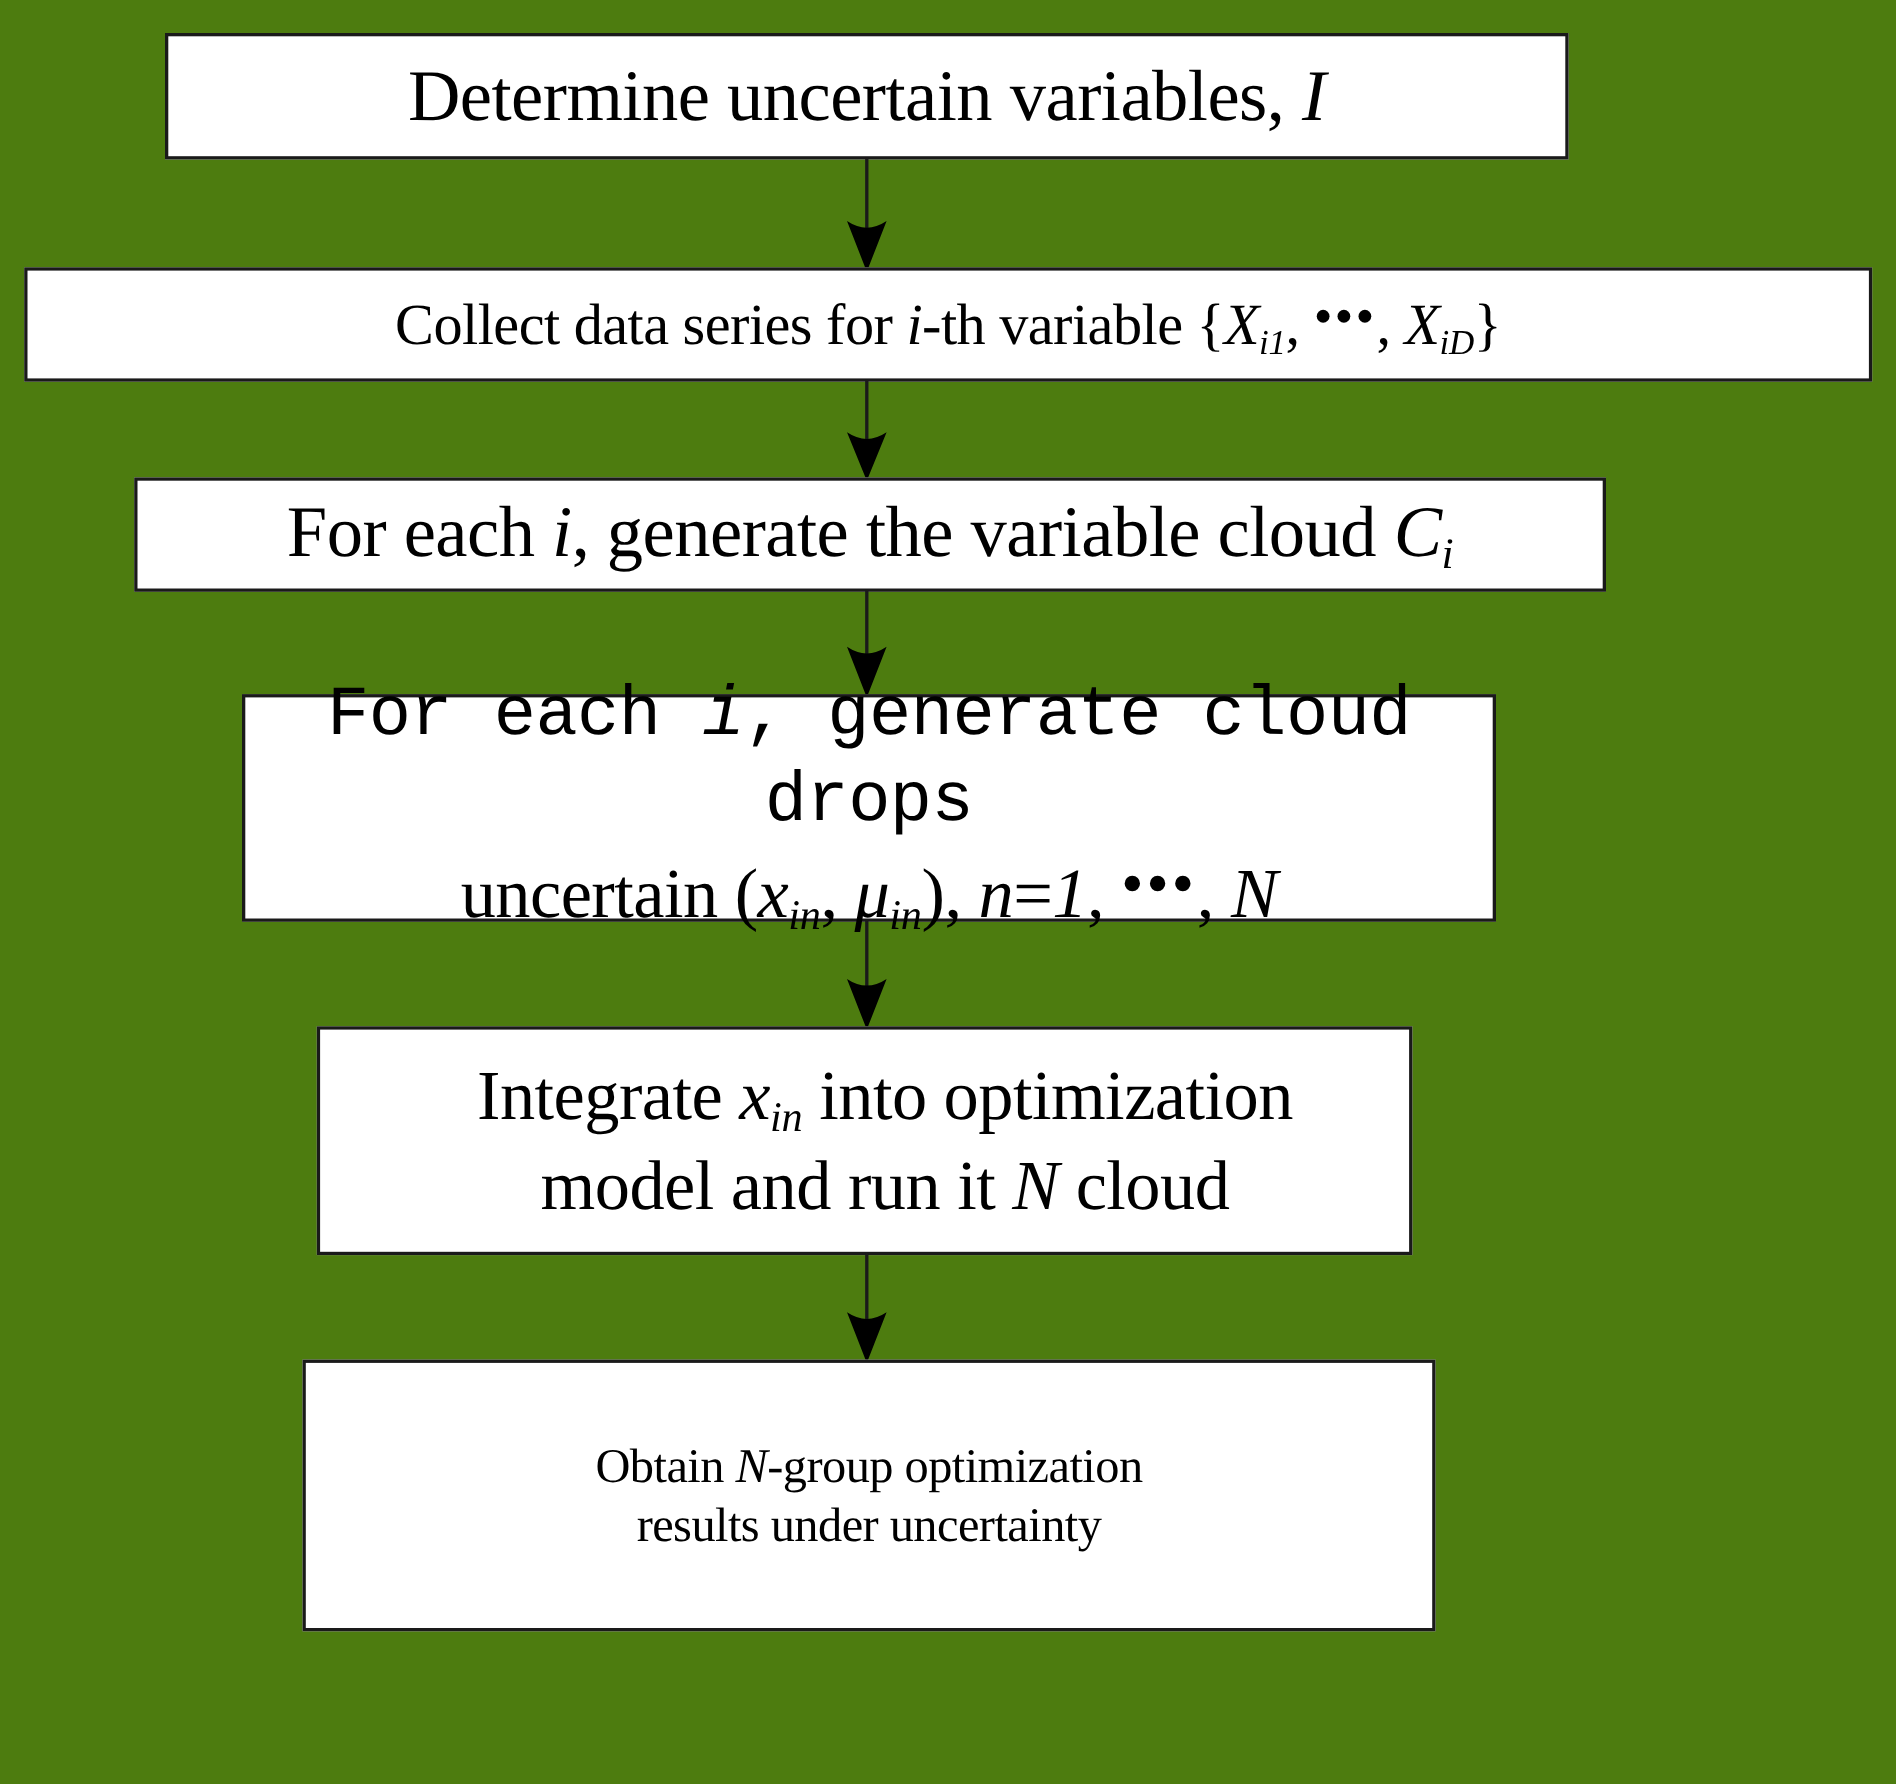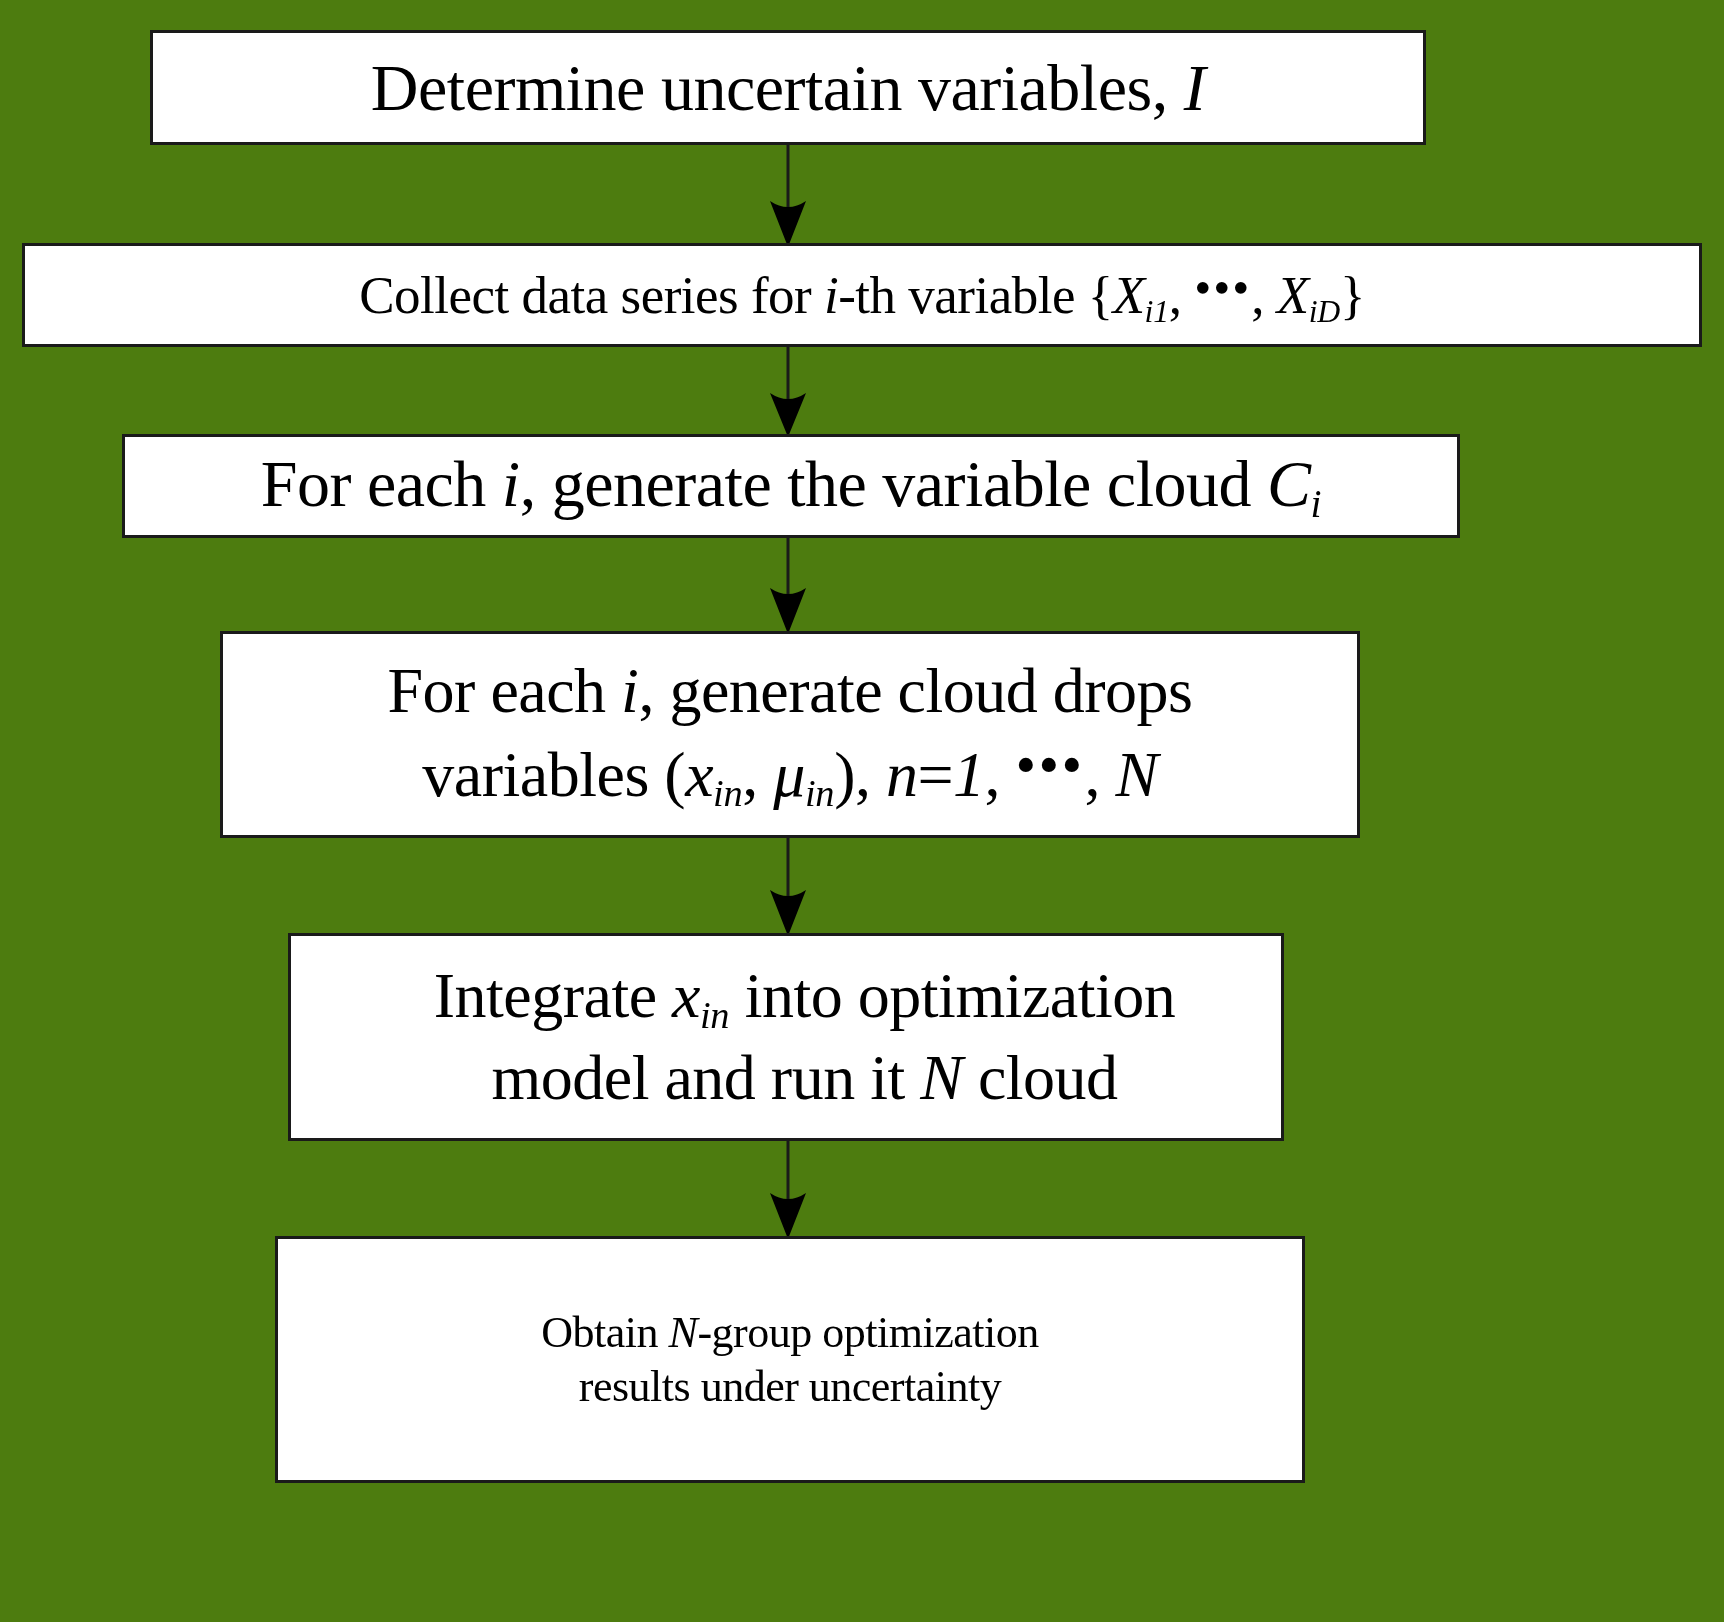--- a/index.html
+++ b/index.html
@@ -128,22 +128,22 @@
   </div>
   <div class="connector" id="conn-3">
     <svg width="80" height="98" viewBox="0 0 80 98" aria-hidden="true">
       <line x1="40" y1="0" x2="40" y2="66" stroke="#1a1a1a" stroke-width="3"></line>
       <path d="M40 98 L22 52 Q40 64 58 52 Z" fill="#000000"></path>
     </svg>
   </div>
 
   <div class="node" id="node-4">
     <span class="node-text two-line">
-        <span style="display: block;"><span>For each </span><span class="mi">i</span><span>, generate cloud drops</span></span>
-        <span style="display: block;"><span>variables (</span><span class="mi">x</span><span class="sub">in</span><span>, </span><span class="mi">μ</span><span class="sub">in</span><span>), </span><span class="mi">n</span><span>=</span><span class="mi">1</span><span>, </span><span class="dots">•••</span><span>, </span><span class="mi">N</span></span>
+        <span style="display: block; font-family: Liberation Mono, monospace;"><span>For each </span><span class="mi">i</span><span>, generate cloud drops</span></span>
+        <span style="display: block;"><span>uncertain (</span><span class="mi">x</span><span class="sub">in</span><span>, </span><span class="mi">μ</span><span class="sub">in</span><span>), </span><span class="mi">n</span><span>=</span><span class="mi">1</span><span>, </span><span class="dots">•••</span><span>, </span><span class="mi">N</span></span>
       </span>
   </div>
   <div class="connector" id="conn-4">
     <svg width="80" height="100" viewBox="0 0 80 100" aria-hidden="true">
       <line x1="40" y1="0" x2="40" y2="68" stroke="#1a1a1a" stroke-width="3"></line>
       <path d="M40 100 L22 54 Q40 66 58 54 Z" fill="#000000"></path>
     </svg>
   </div>
 
   <div class="node" id="node-5">

